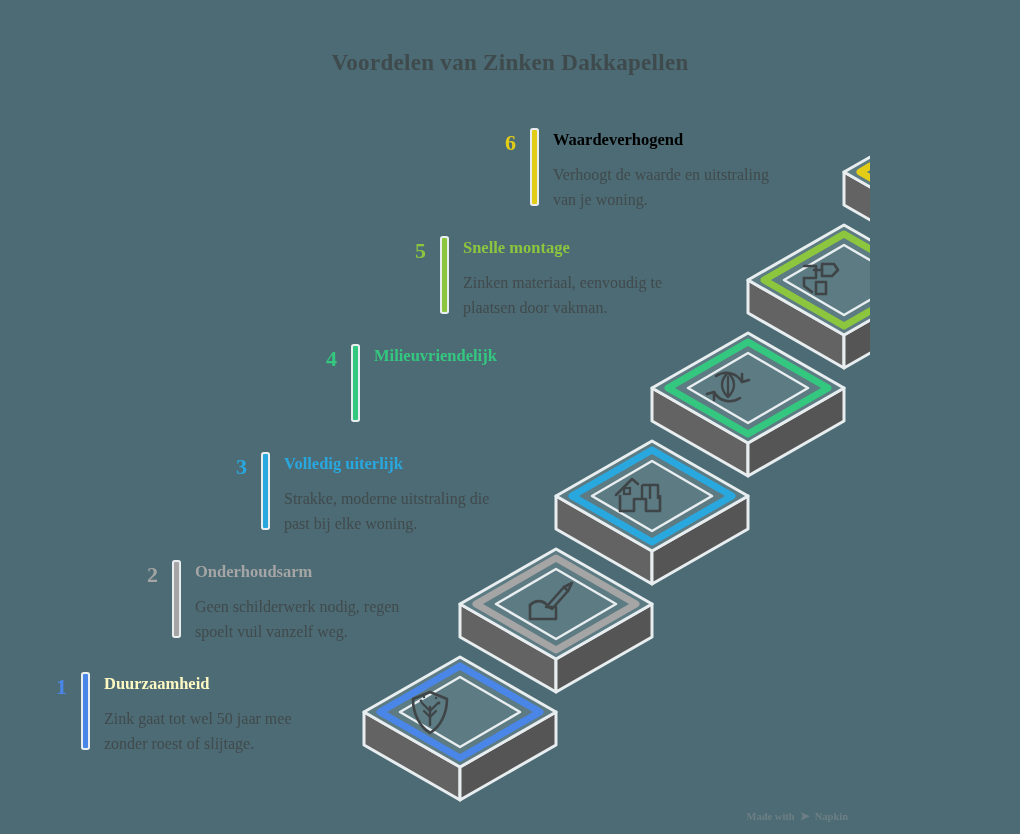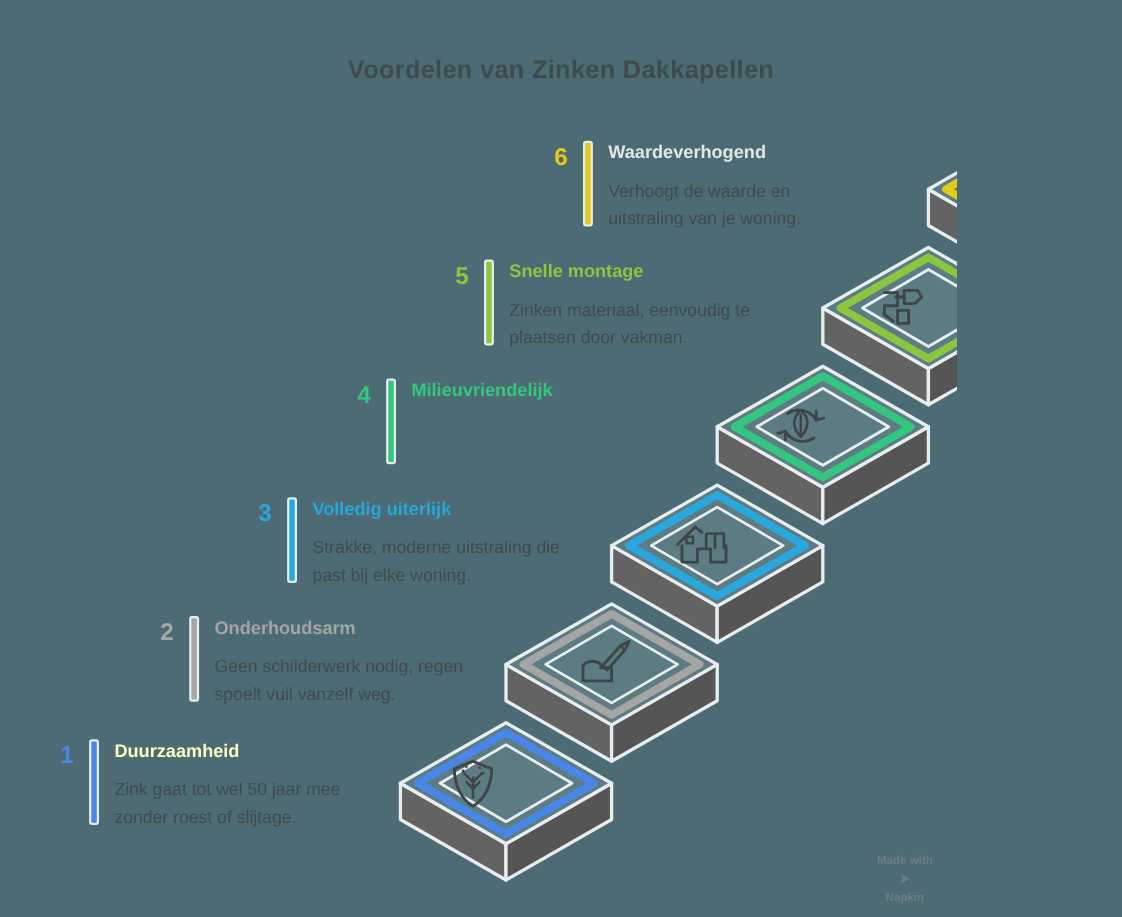--- a/index.html
+++ b/index.html
@@ -7,21 +7,21 @@
     margin: 0;
     padding: 0;
     background: #4c6b74;
   }
   #stage {
     position: relative;
     width: 870px;
     height: 834px;
     background: #4c6b74;
     overflow: hidden;
-    font-family: Liberation Sans, sans-serif;
+    font-family: Liberation Serif, serif;
   }
 
   
   #page-title {
     position: absolute;
     top: 50px;
     left: 0;
     width: 1020px;
     text-align: center;
     font-size: 23px;
@@ -98,21 +98,20 @@
   #watermark {
     position: absolute;
     right: 22px;
     bottom: 12px;
     font-size: 10.5px;
     font-weight: bold;
     color: #6d7f84;
     display: flex;
     align-items: center;
     gap: 5px;
-    flex-direction: column;
   }
   #watermark .wm-mark {
     display: inline-block;
     line-height: 1;
     font-size: 12px;
   }
 </style>
 </head>
 <body>
 
@@ -241,21 +240,21 @@
       <g transform="translate(920,170) scale(1.0)">
         <use href="#ico-coin"></use>
       </g>
     </g>
   </svg>
 
   <div class="step-text" id="text-6">
     <div class="step-num" style="color:#e3cc16">6</div>
     <div class="step-bar" style="background:#e3cc16"></div>
     <div class="step-body">
-      <div class="step-head" style="color:#e5e5e5">Waardeverhogend</div>
+      <div class="step-head" style="color:#000000">Waardeverhogend</div>
       <div class="step-desc">Verhoogt de waarde en uitstraling van je woning.</div>
     </div>
   </div>
 
   <div class="step-text" id="text-5">
     <div class="step-num" style="color:#8cc63e">5</div>
     <div class="step-bar" style="background:#8cc63e"></div>
     <div class="step-body">
       <div class="step-head" style="color:#8cc63e">Snelle montage</div>
       <div class="step-desc">Zinken materiaal, eenvoudig te plaatsen door vakman.</div>

